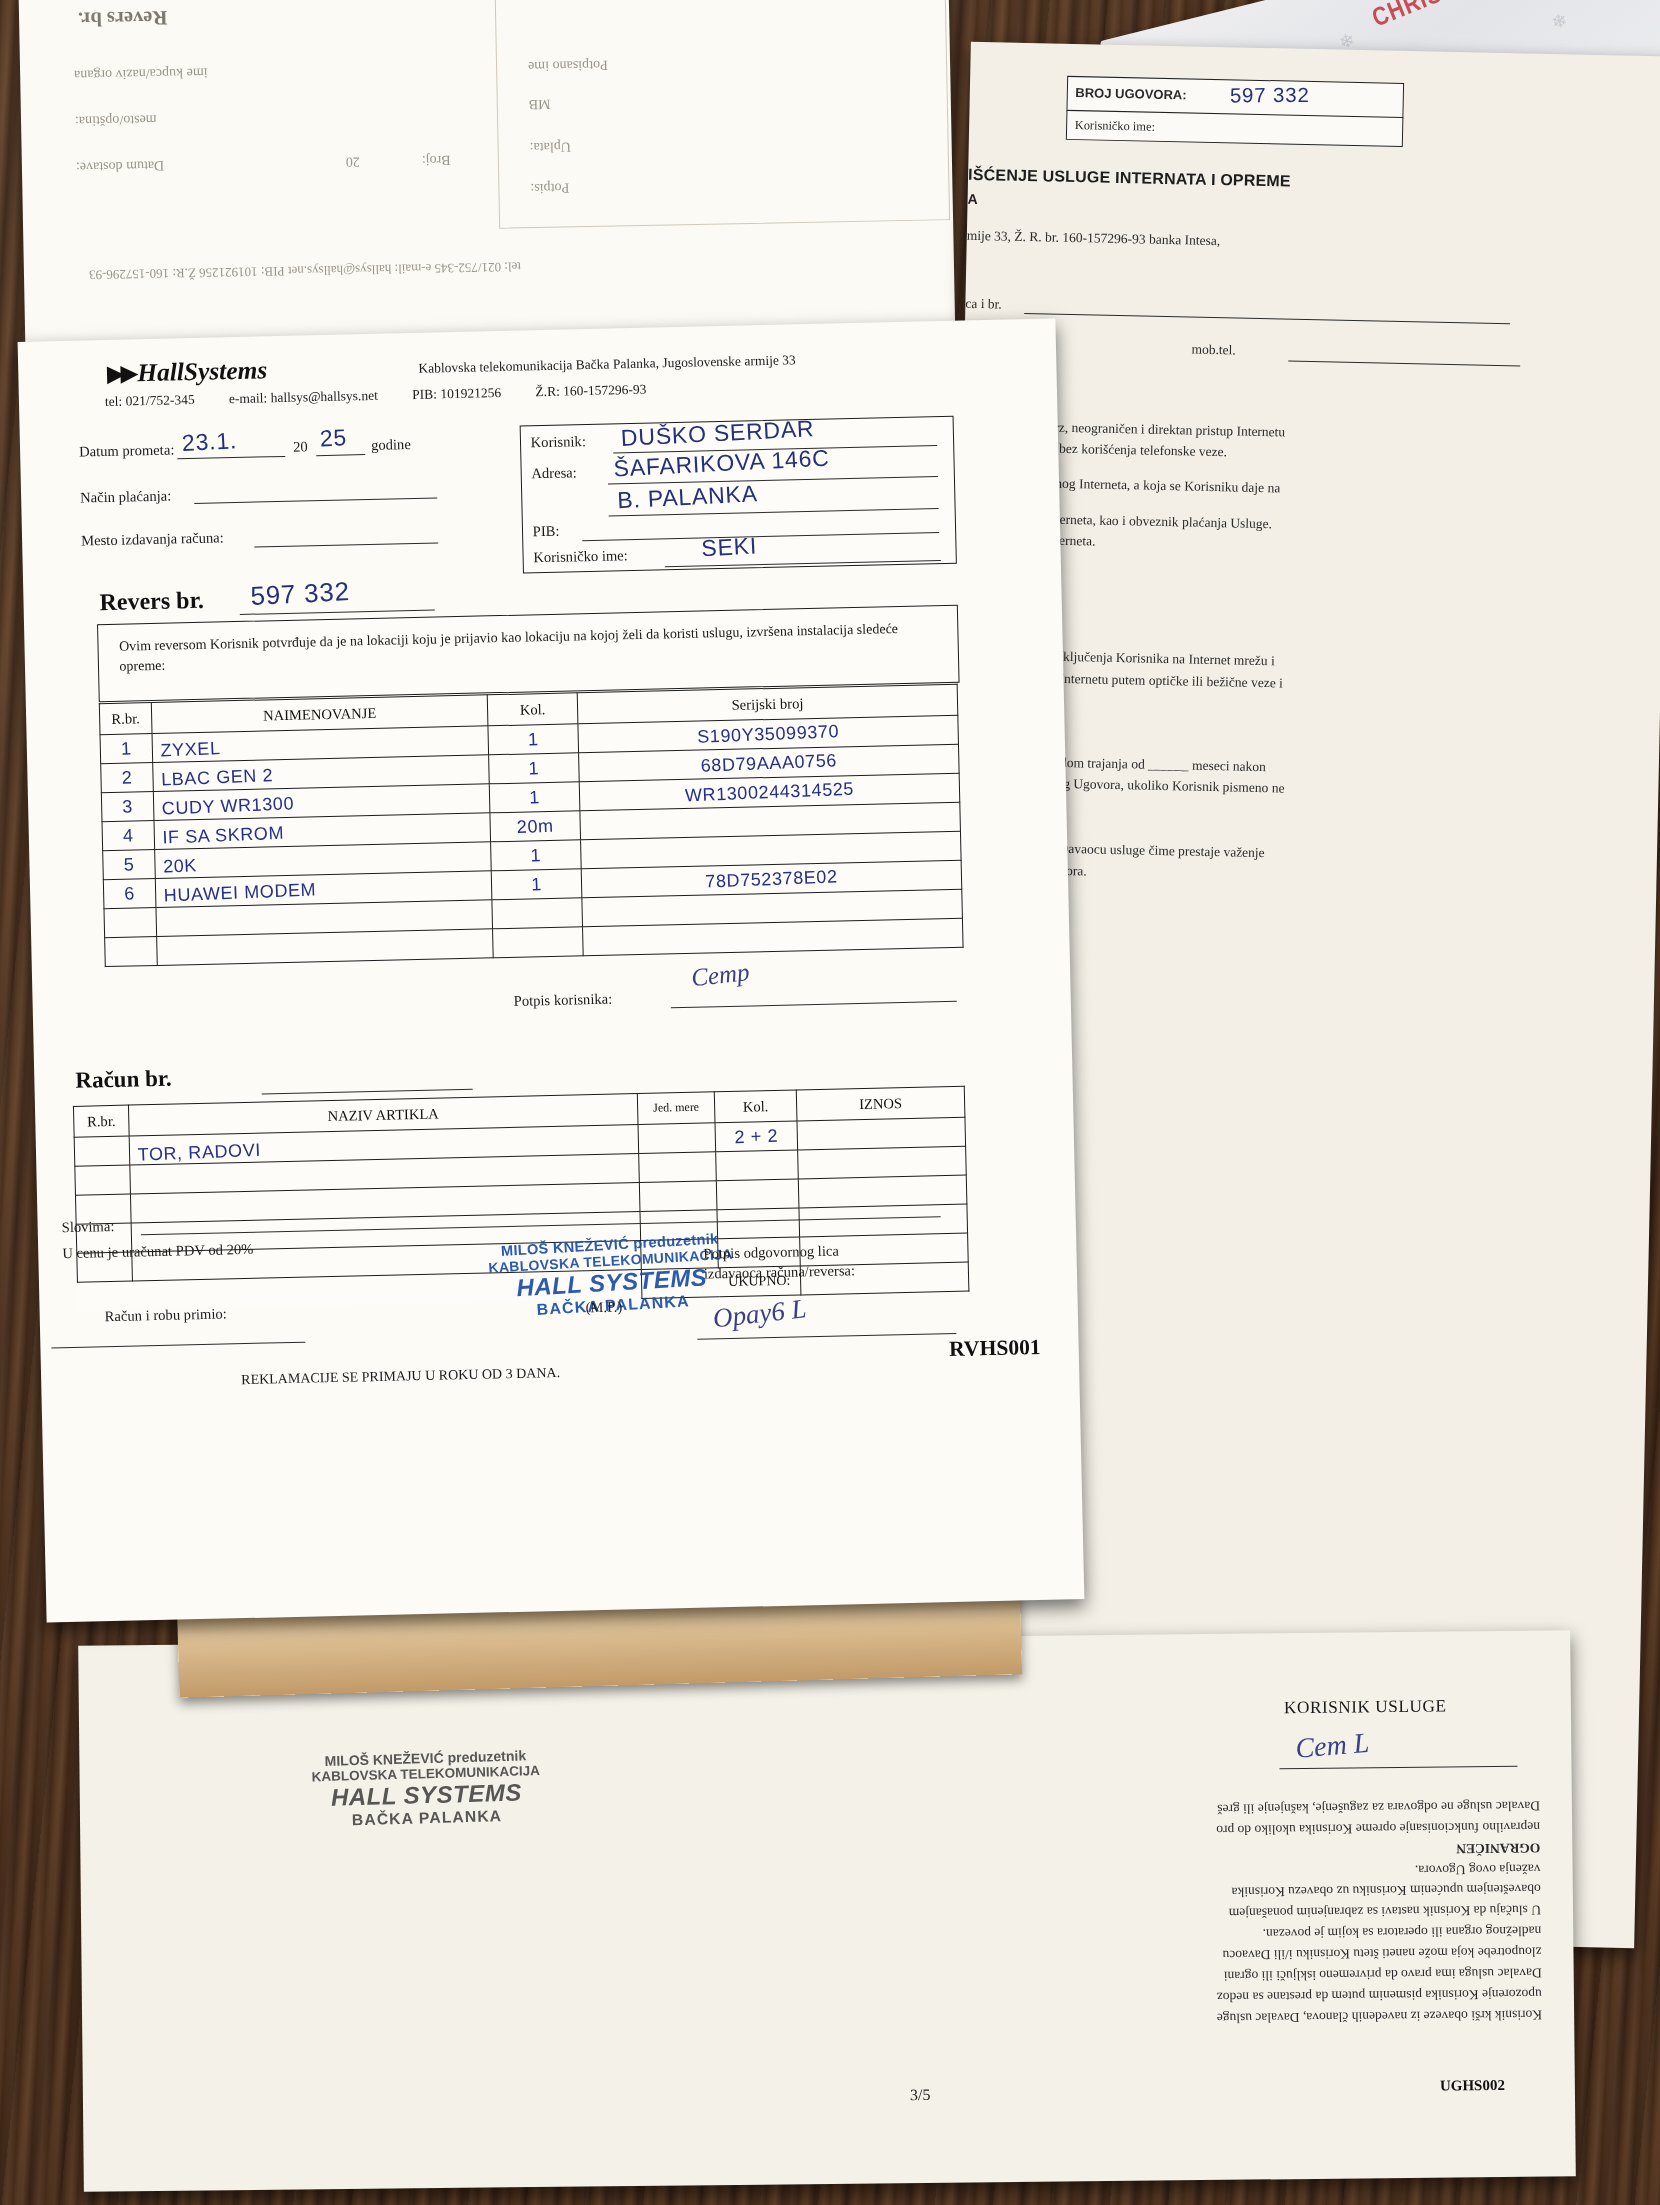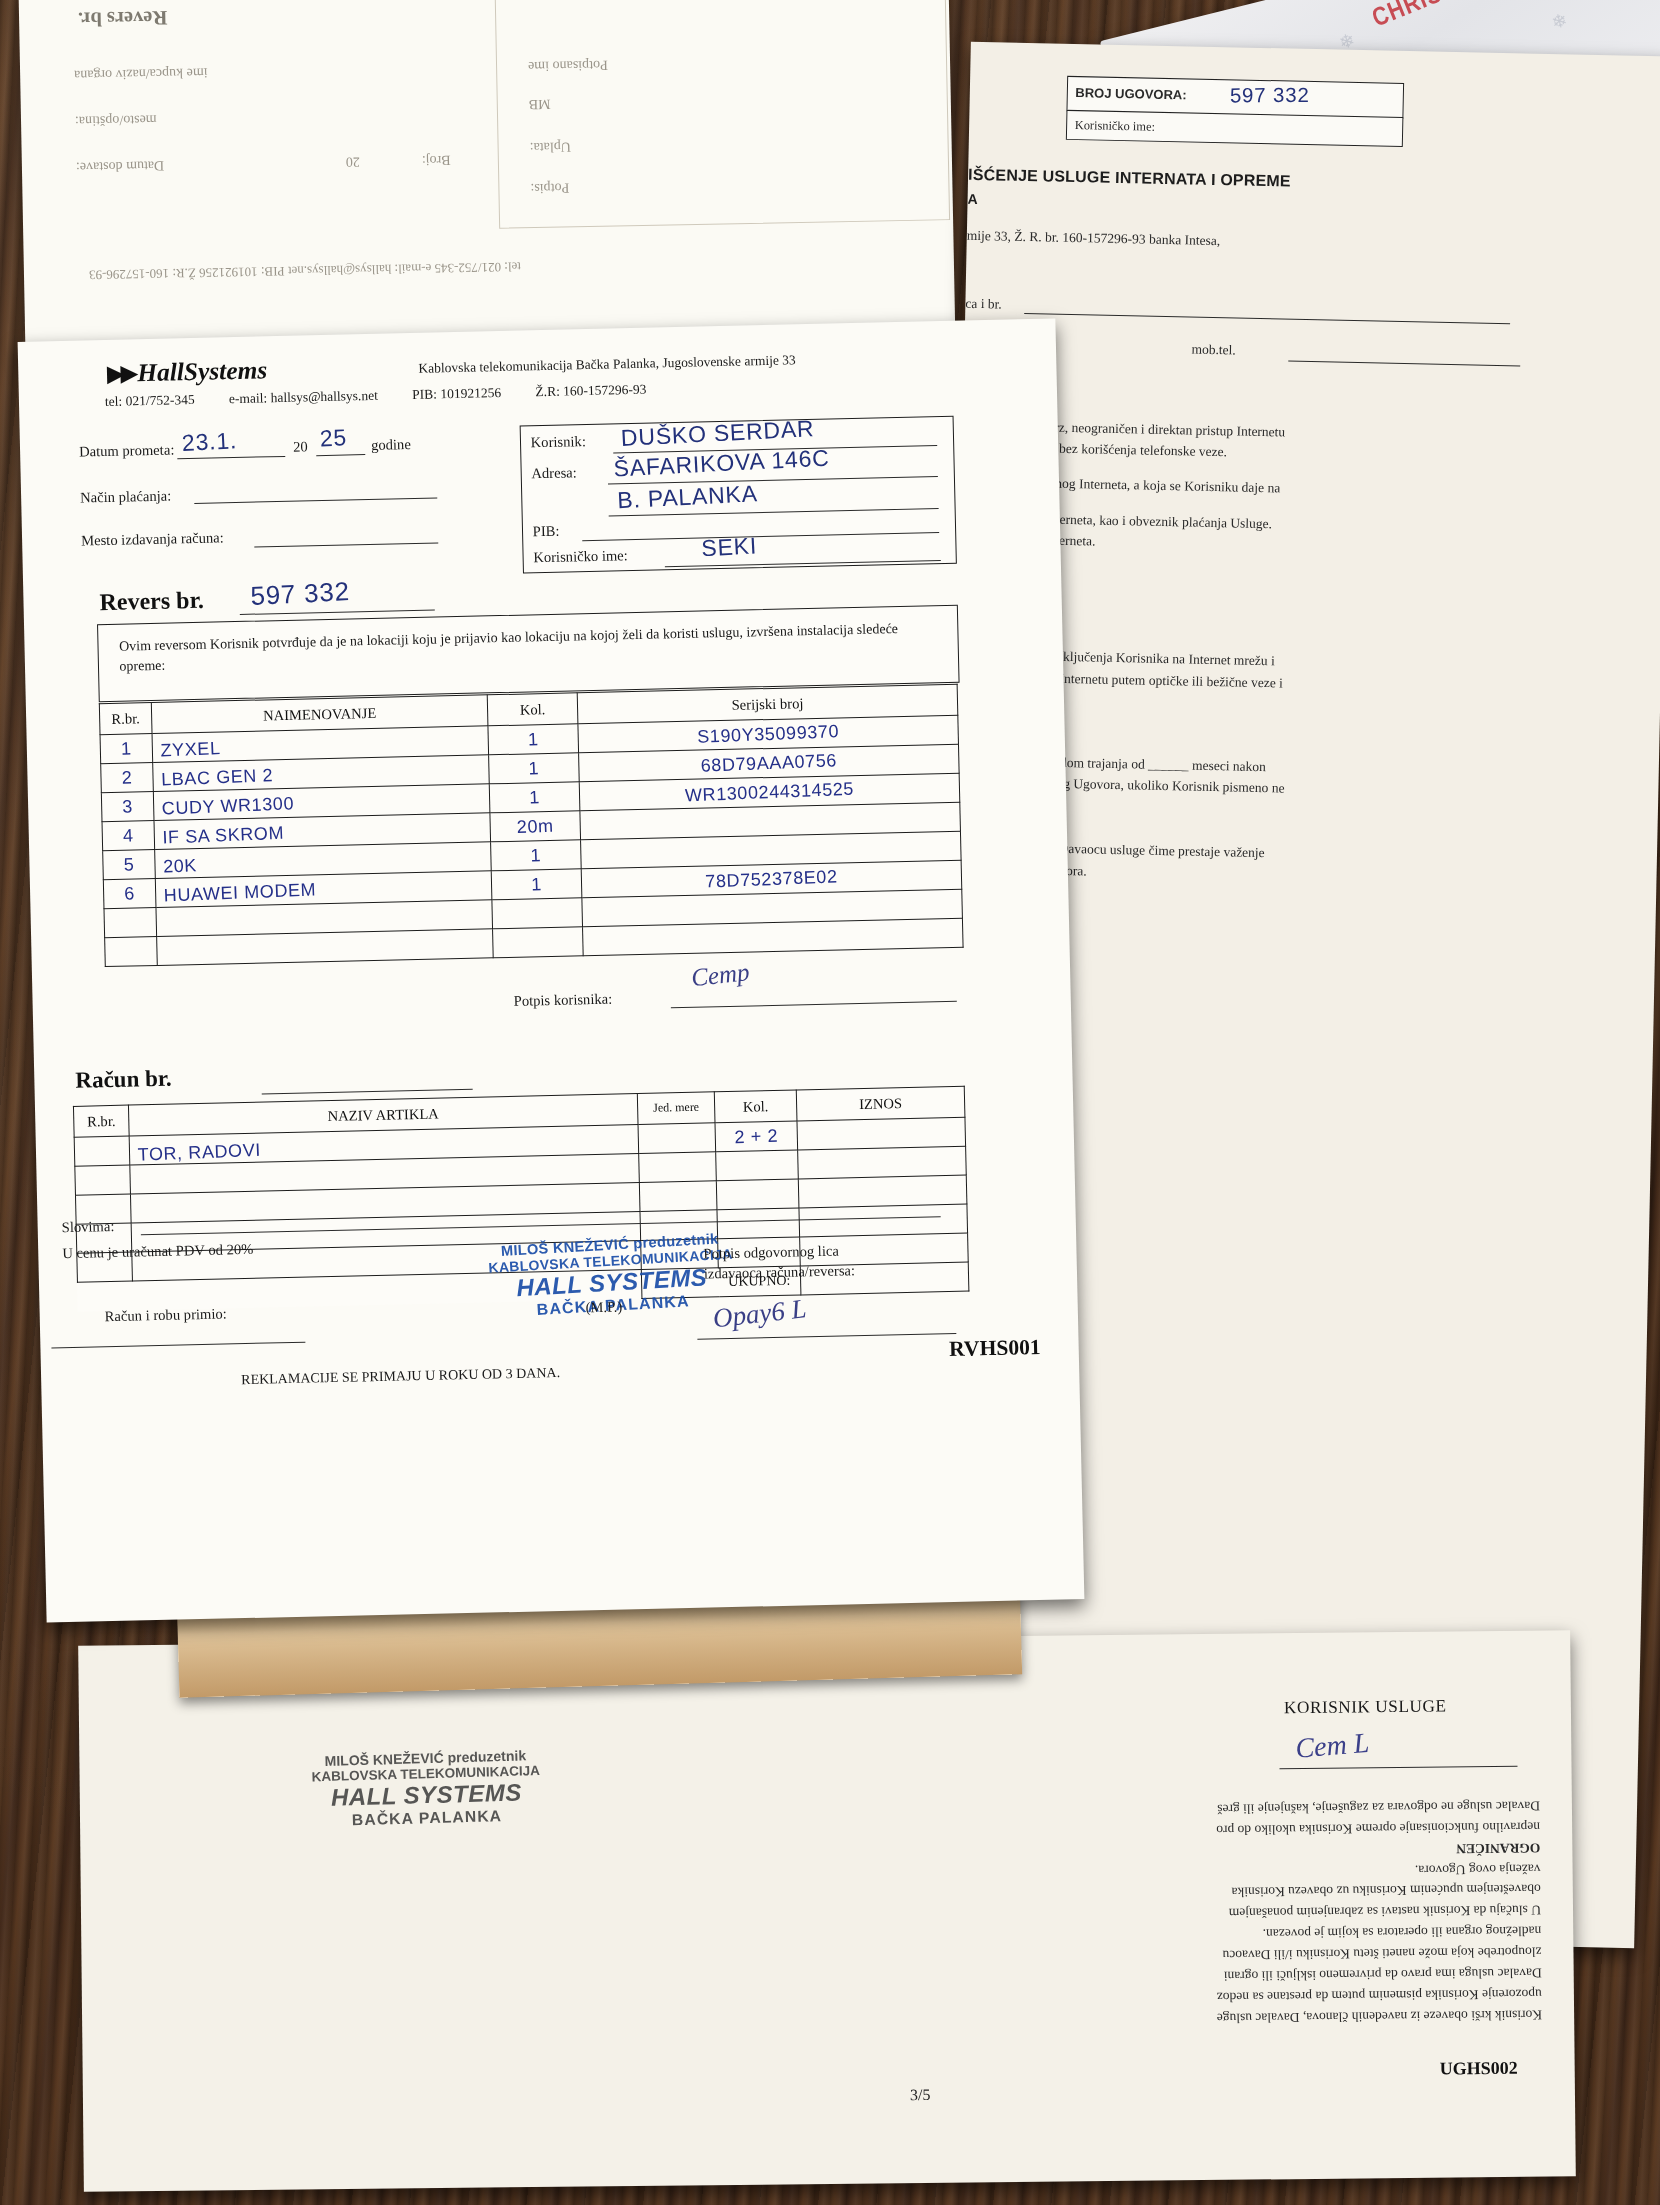--- a/index.html
+++ b/index.html
@@ -351,23 +351,23 @@
   .pagenum {
     position: absolute;
     left: 827px;
     top: 449px;
     font-size: 16px;
     color: #222;
   }
   .ughs {
     position: absolute;
     left: 1357px;
-    top: 427px;
+    top: 446px;
     font-weight: bold;
-    font-size: 18px;
+    font-size: 15px;
     color: #111;
     font-family: "Liberation Serif", serif;
   }
 
   
   #cardboard {
     left: 178px;
     top: 1589px;
     width: 843px;
     height: 97px;

